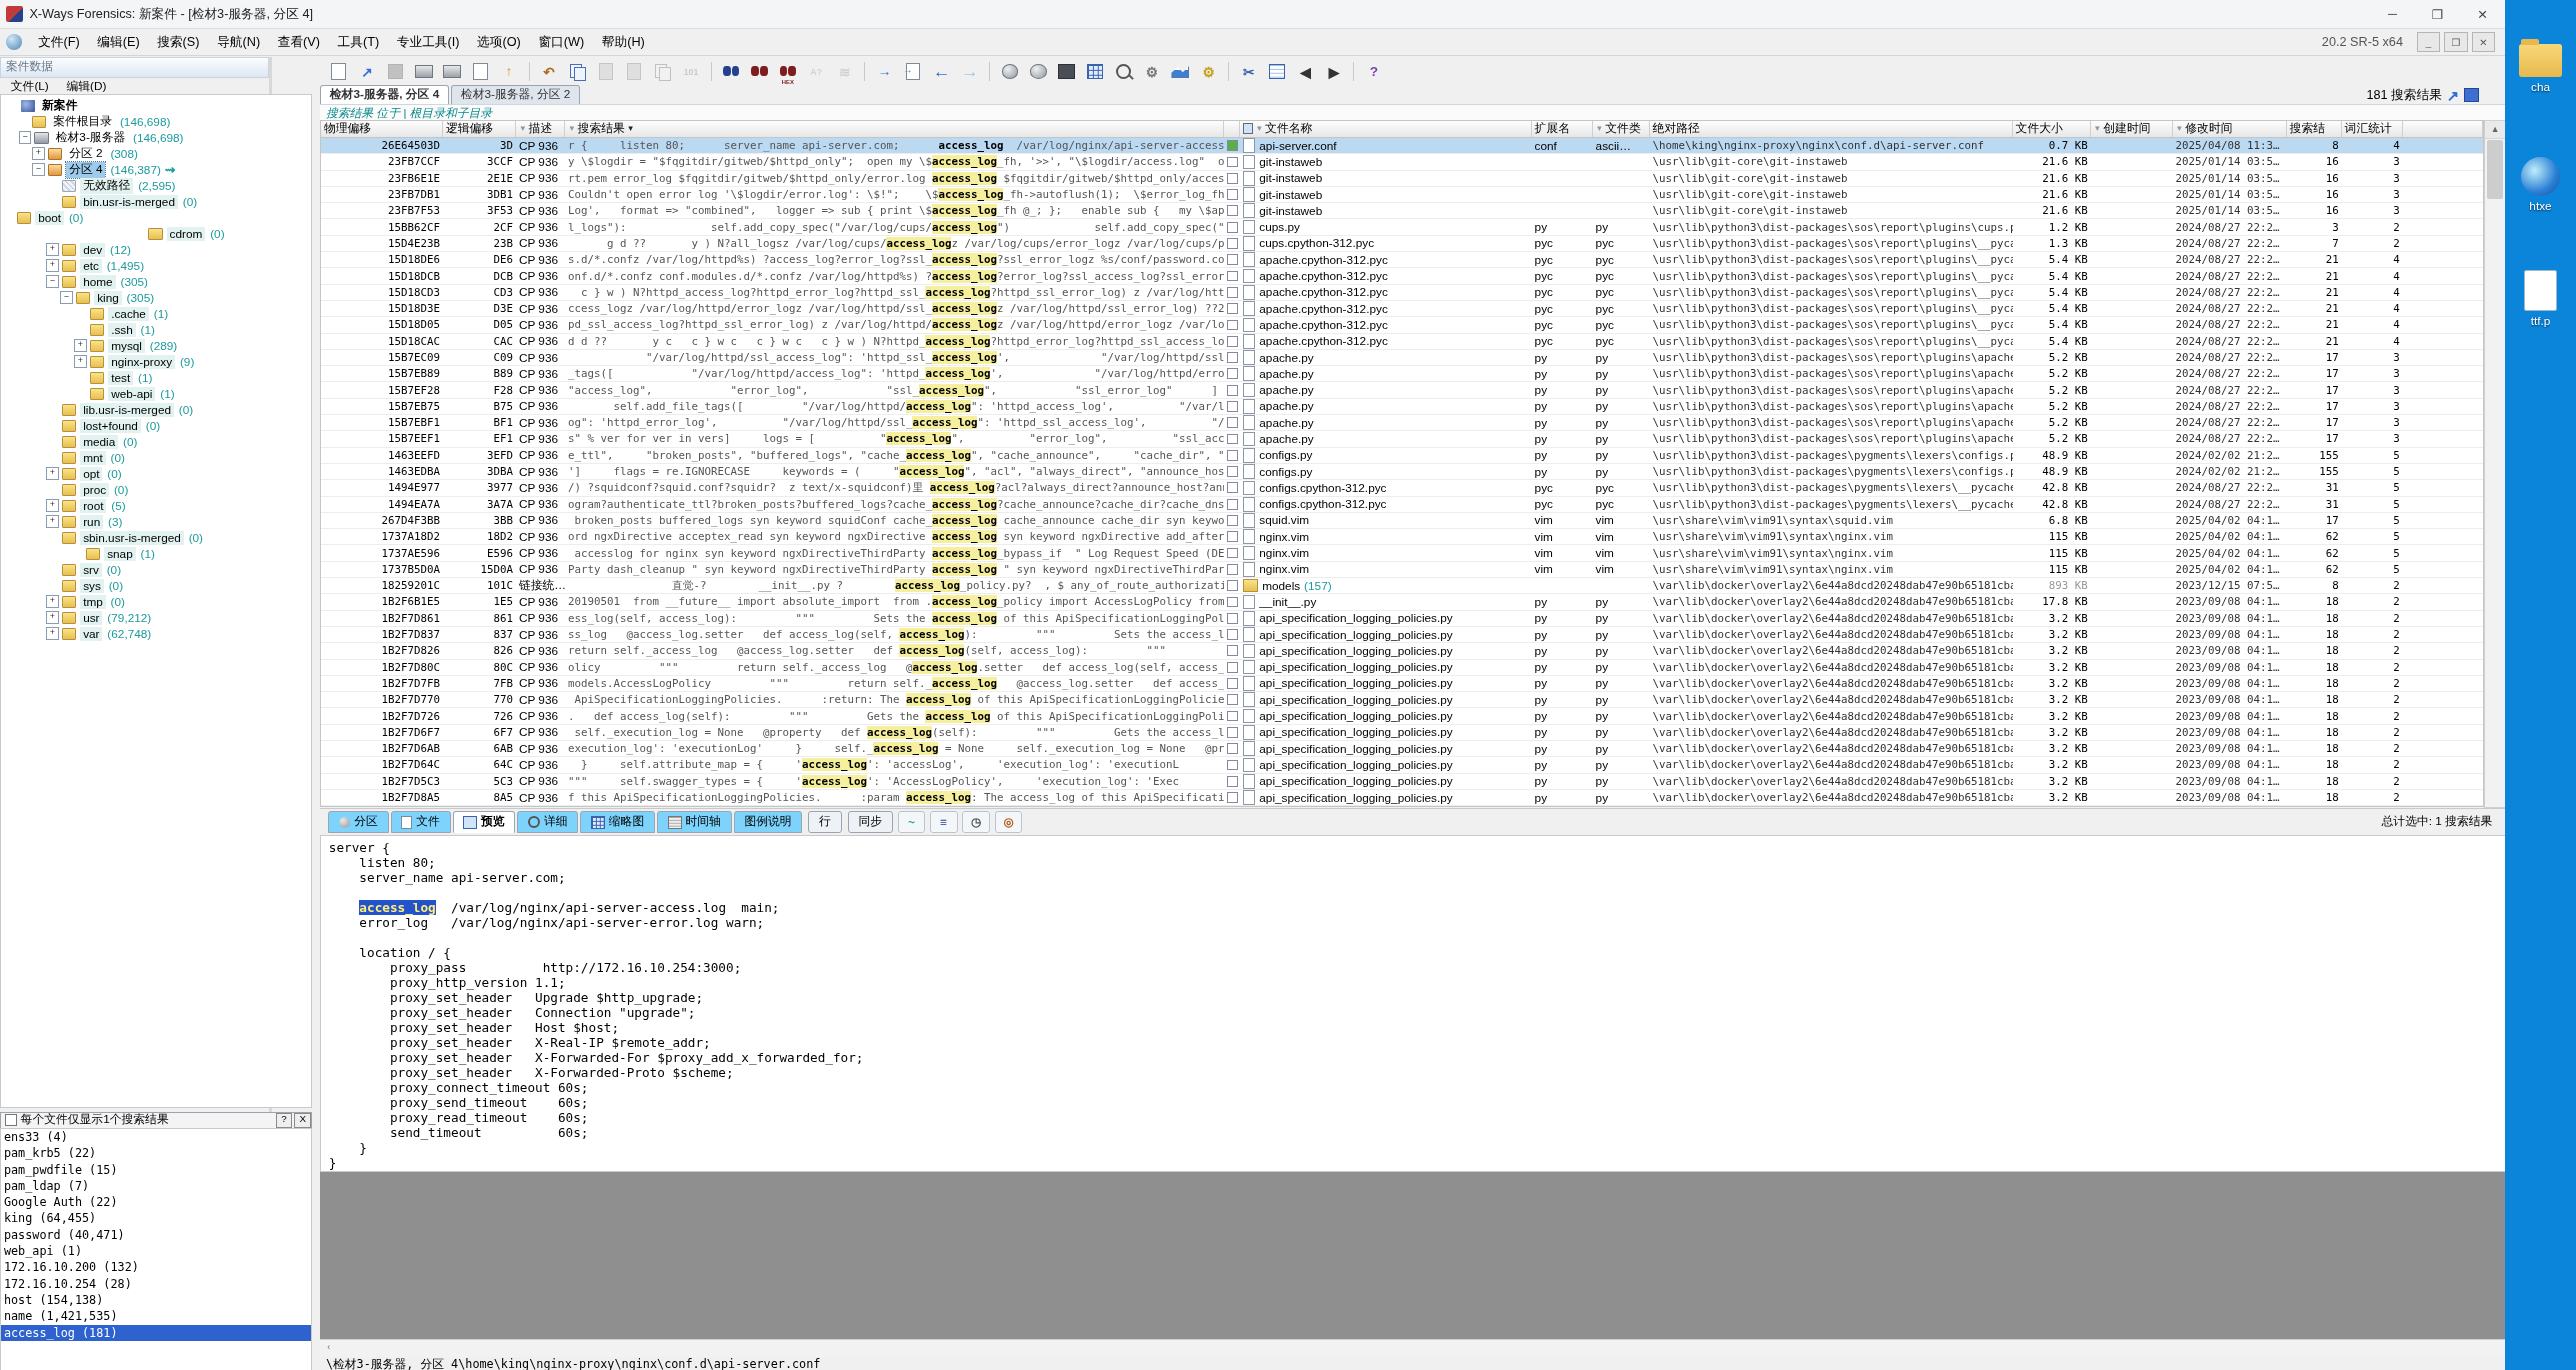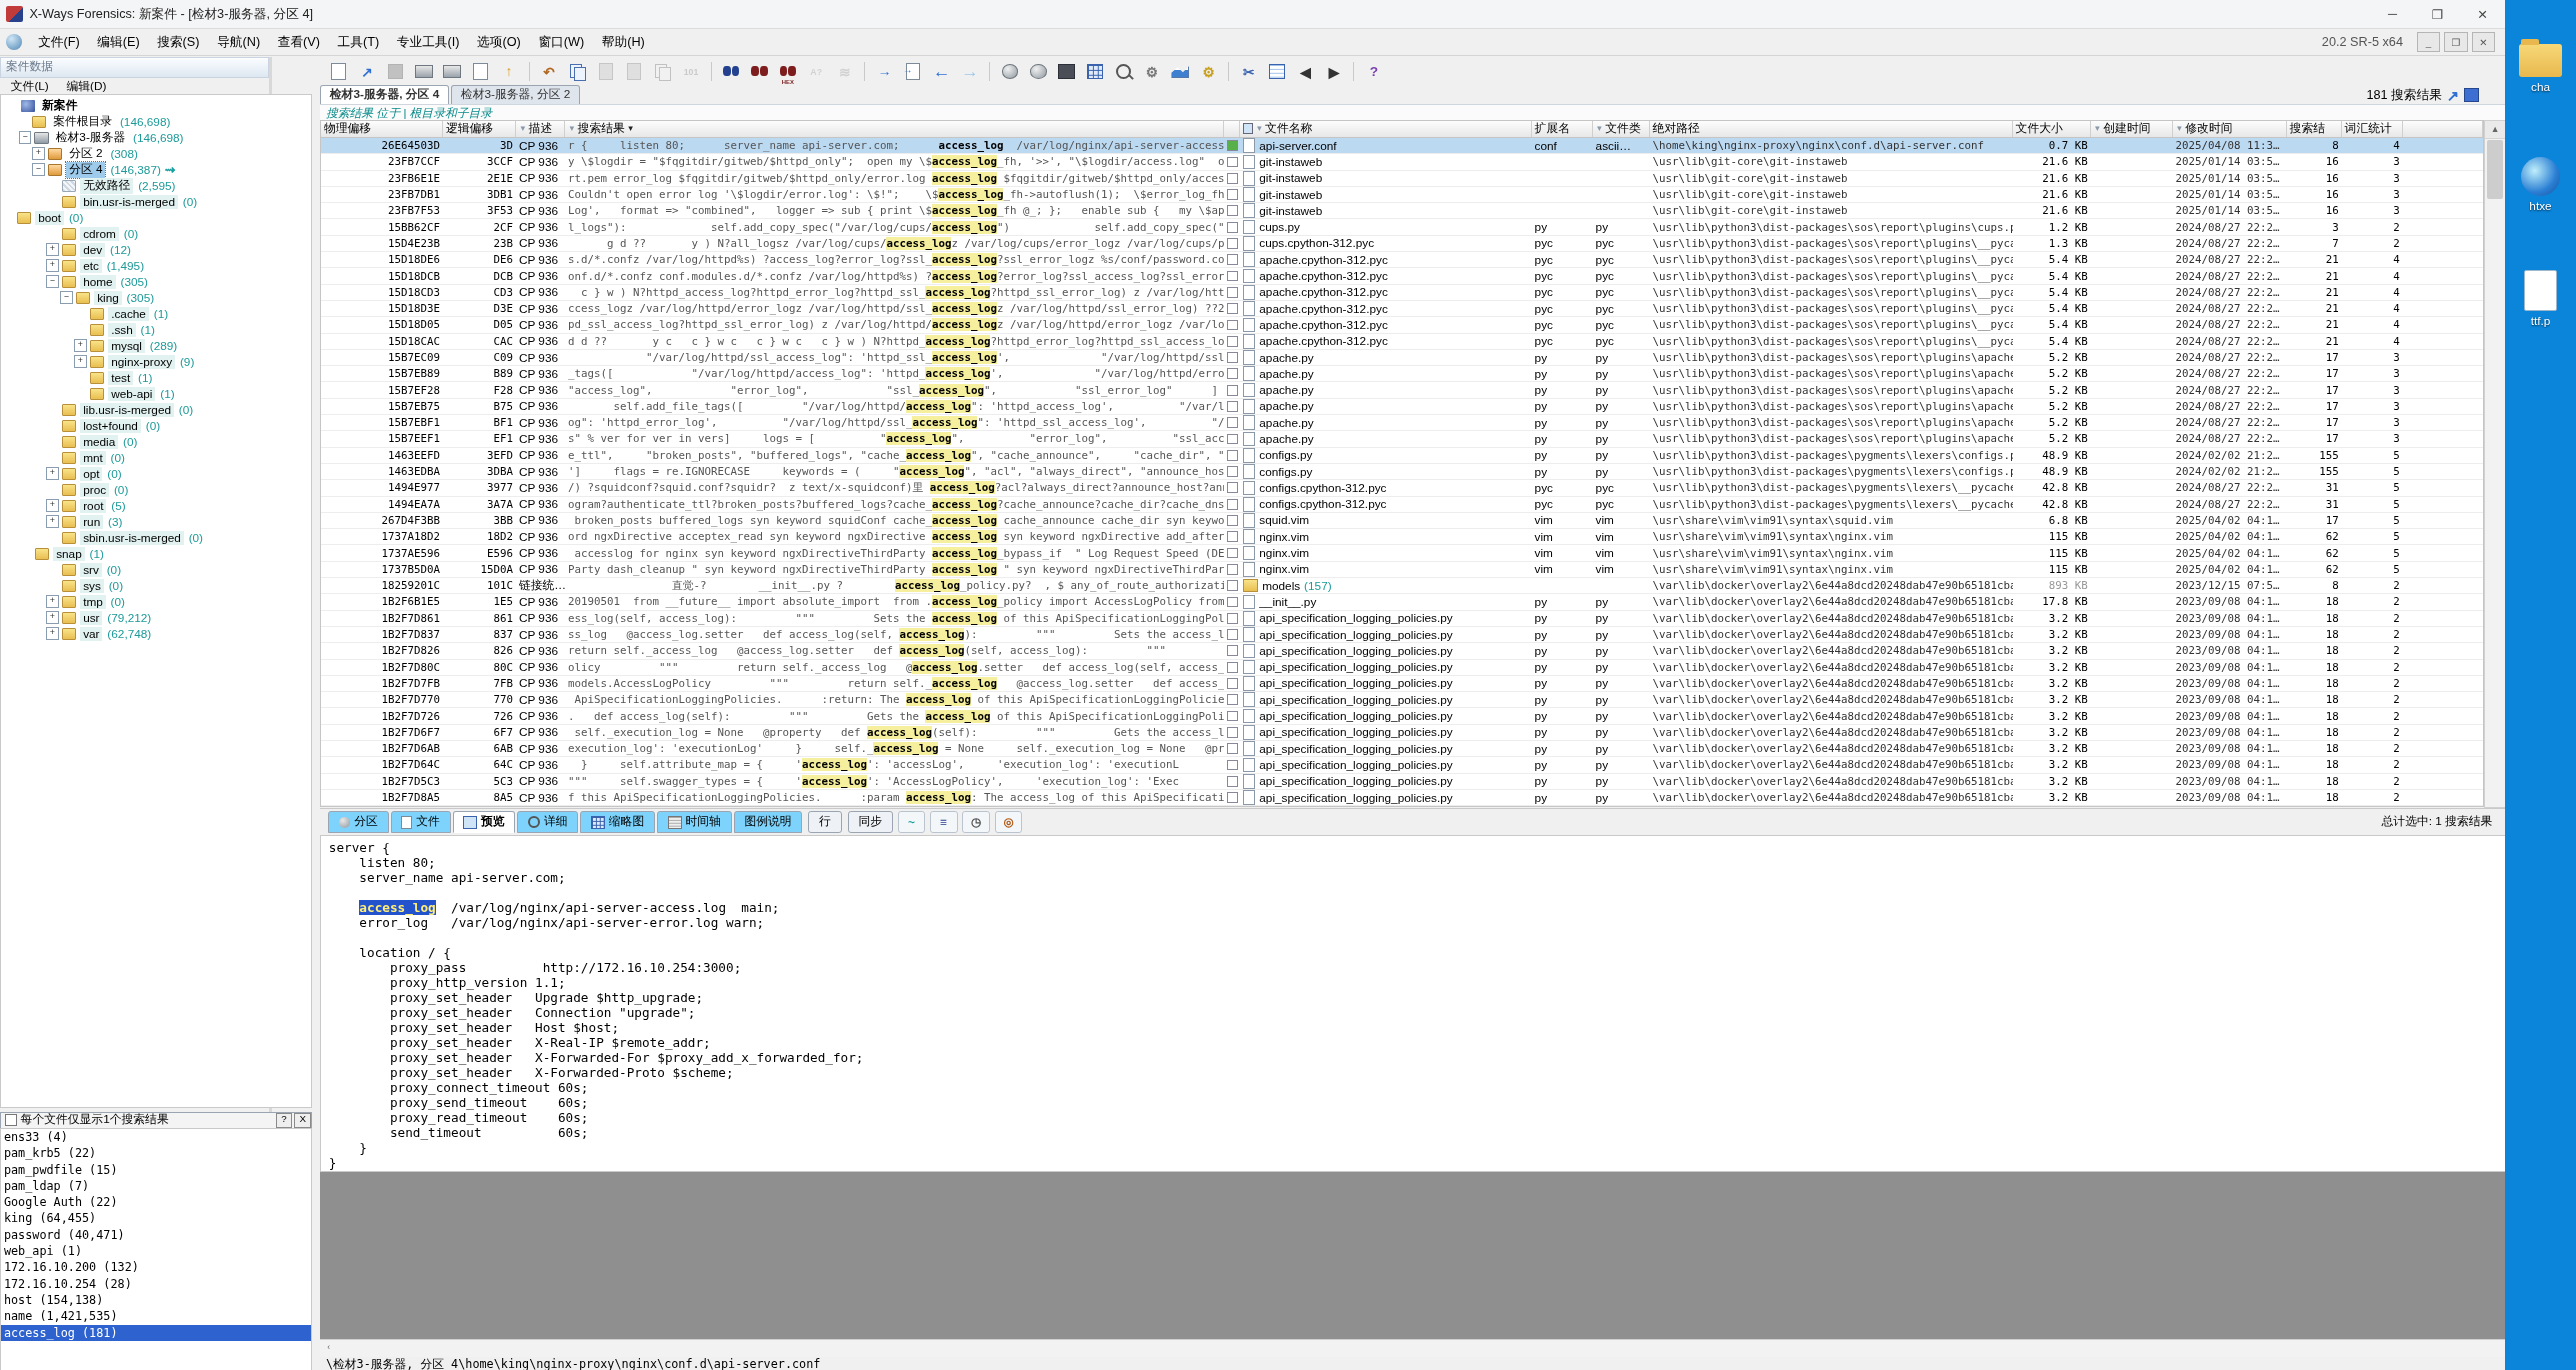--- a/index.html
+++ b/index.html
@@ -237,21 +237,21 @@
           <span class="tico ico-folder"></span>
           <span class="tname hl">bin.usr-is-merged</span>
           <span class="tcount">(0)</span>
         </div>
         <div class="trow" style="">
           <span class="texp none">+</span>
           <span class="tico ico-folder"></span>
           <span class="tname hl">boot</span>
           <span class="tcount">(0)</span>
         </div>
-        <div class="trow" style="padding-left: 45px;">
+        <div class="trow" style="padding-left: 45px; justify-content: center;">
           <span class="texp none">+</span>
           <span class="tico ico-folder"></span>
           <span class="tname hl">cdrom</span>
           <span class="tcount">(0)</span>
         </div>
         <div class="trow" style="padding-left: 45px;">
           <span class="texp">+</span>
           <span class="tico ico-folder"></span>
           <span class="tname hl">dev</span>
           <span class="tcount">(12)</span>
@@ -357,21 +357,21 @@
           <span class="tico ico-folder"></span>
           <span class="tname hl">run</span>
           <span class="tcount">(3)</span>
         </div>
         <div class="trow" style="padding-left: 45px;">
           <span class="texp none">+</span>
           <span class="tico ico-folder"></span>
           <span class="tname hl">sbin.usr-is-merged</span>
           <span class="tcount">(0)</span>
         </div>
-        <div class="trow" style="padding-left: 18px;">
+        <div class="trow" style="padding-left: 69px;">
           <span class="texp none">+</span>
           <span class="tico ico-folder"></span>
           <span class="tname hl">snap</span>
           <span class="tcount">(1)</span>
         </div>
         <div class="trow" style="padding-left: 45px;">
           <span class="texp none">+</span>
           <span class="tico ico-folder"></span>
           <span class="tname hl">srv</span>
           <span class="tcount">(0)</span>

